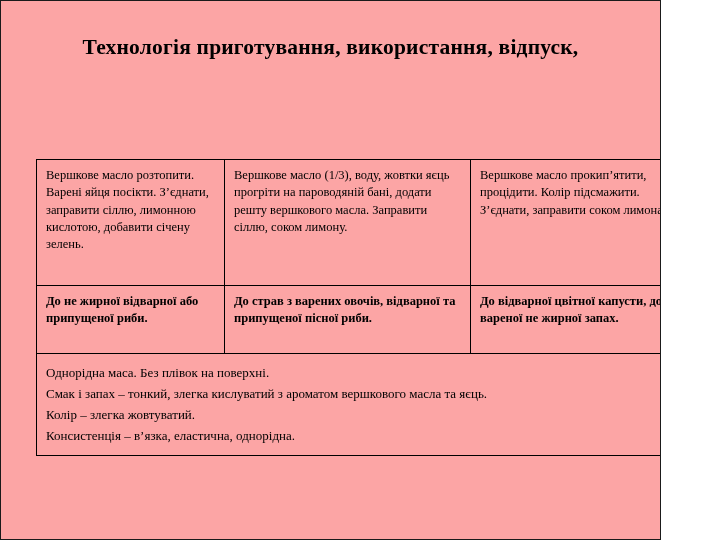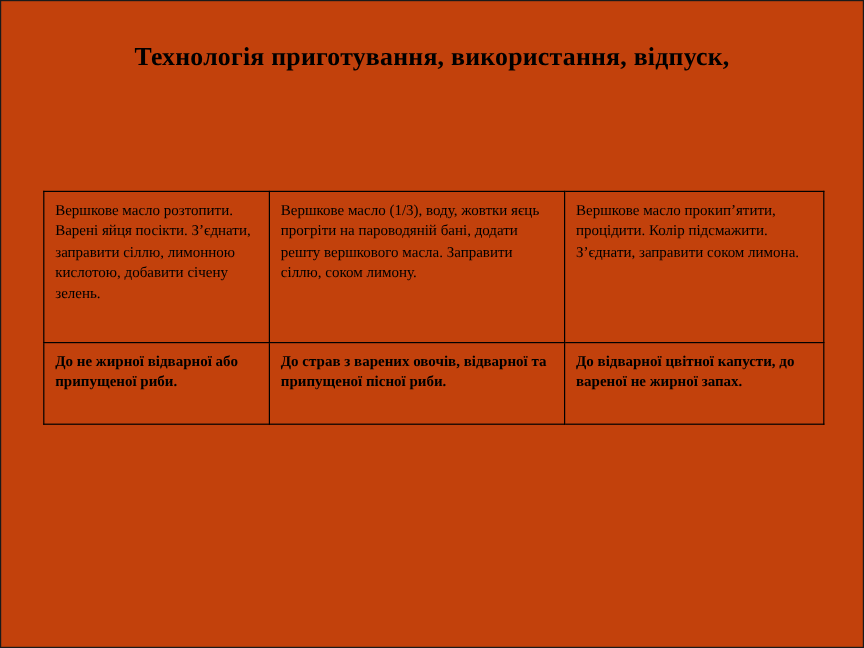--- a/index.html
+++ b/index.html
@@ -4,23 +4,23 @@
 <style>
   * { margin: 0; padding: 0; box-sizing: border-box; }
   html, body { width: 720px; height: 540px; }
   body {
     background: #ffffff;
     font-family: "Liberation Serif", serif;
     color: #000000;
   }
   .slide {
     position: relative;
-    width: 720px;
+    width: 661px;
     height: 540px;
-    background: #c2410c;
+    background: #fca5a5;
     border: 1px solid #1a1a1a;
     overflow: hidden;
   }
   .title {
     margin-top: 30px;
     text-align: center;
     font-weight: bold;
     font-size: 21.5px;
     line-height: 1.5;
     letter-spacing: 0.2px;
@@ -89,16 +89,24 @@
       <td>Вершкове масло прокип’ятити, процідити. Колір підсмажити. З’єднати, заправити соком лимона.</td>
     </tr>
 
 
     <tr class="usage-row">
       <td>До не жирної відварної або припущеної риби.</td>
       <td>До страв з варених овочів, відварної та припущеної пісної риби.</td>
       <td>До відварної цвітної капусти, до вареної не жирної запах.</td>
     </tr>
 
+    <tr>
+      <td class="quality-cell" colspan="3">
+        <div class="quality-line">Однорідна маса. Без плівок на поверхні.</div>
+        <div class="quality-line">Смак і запах – тонкий, злегка кислуватий з ароматом вершкового масла та яєць.</div>
+        <div class="quality-line">Колір – злегка жовтуватий.</div>
+        <div class="quality-line">Консистенція – в’язка, еластична, однорідна.</div>
+      </td>
+    </tr>
   </tbody>
     </table>
 
 </div>
 
 </body></html>

